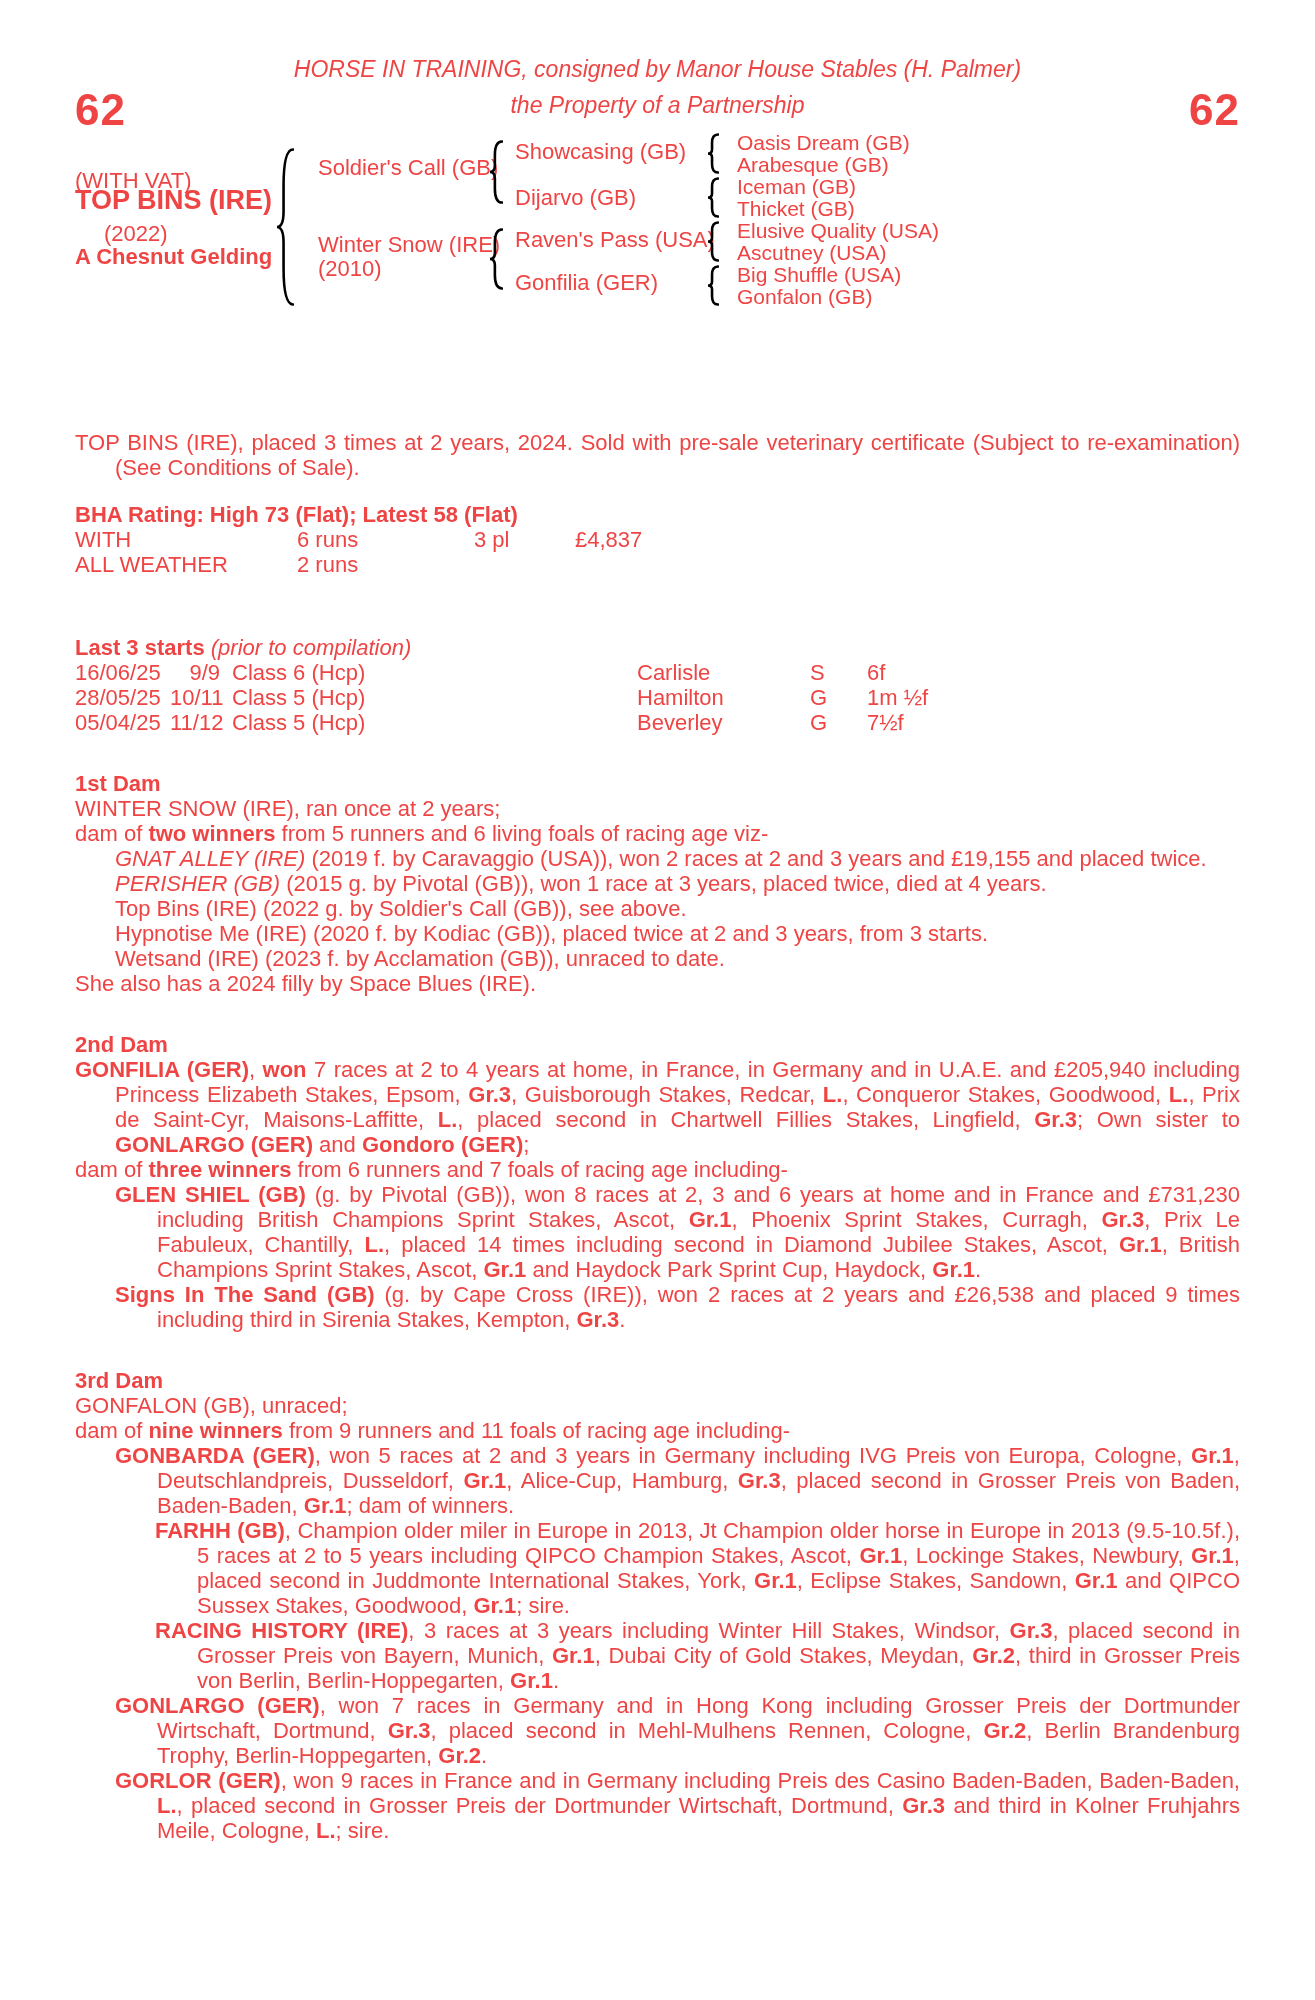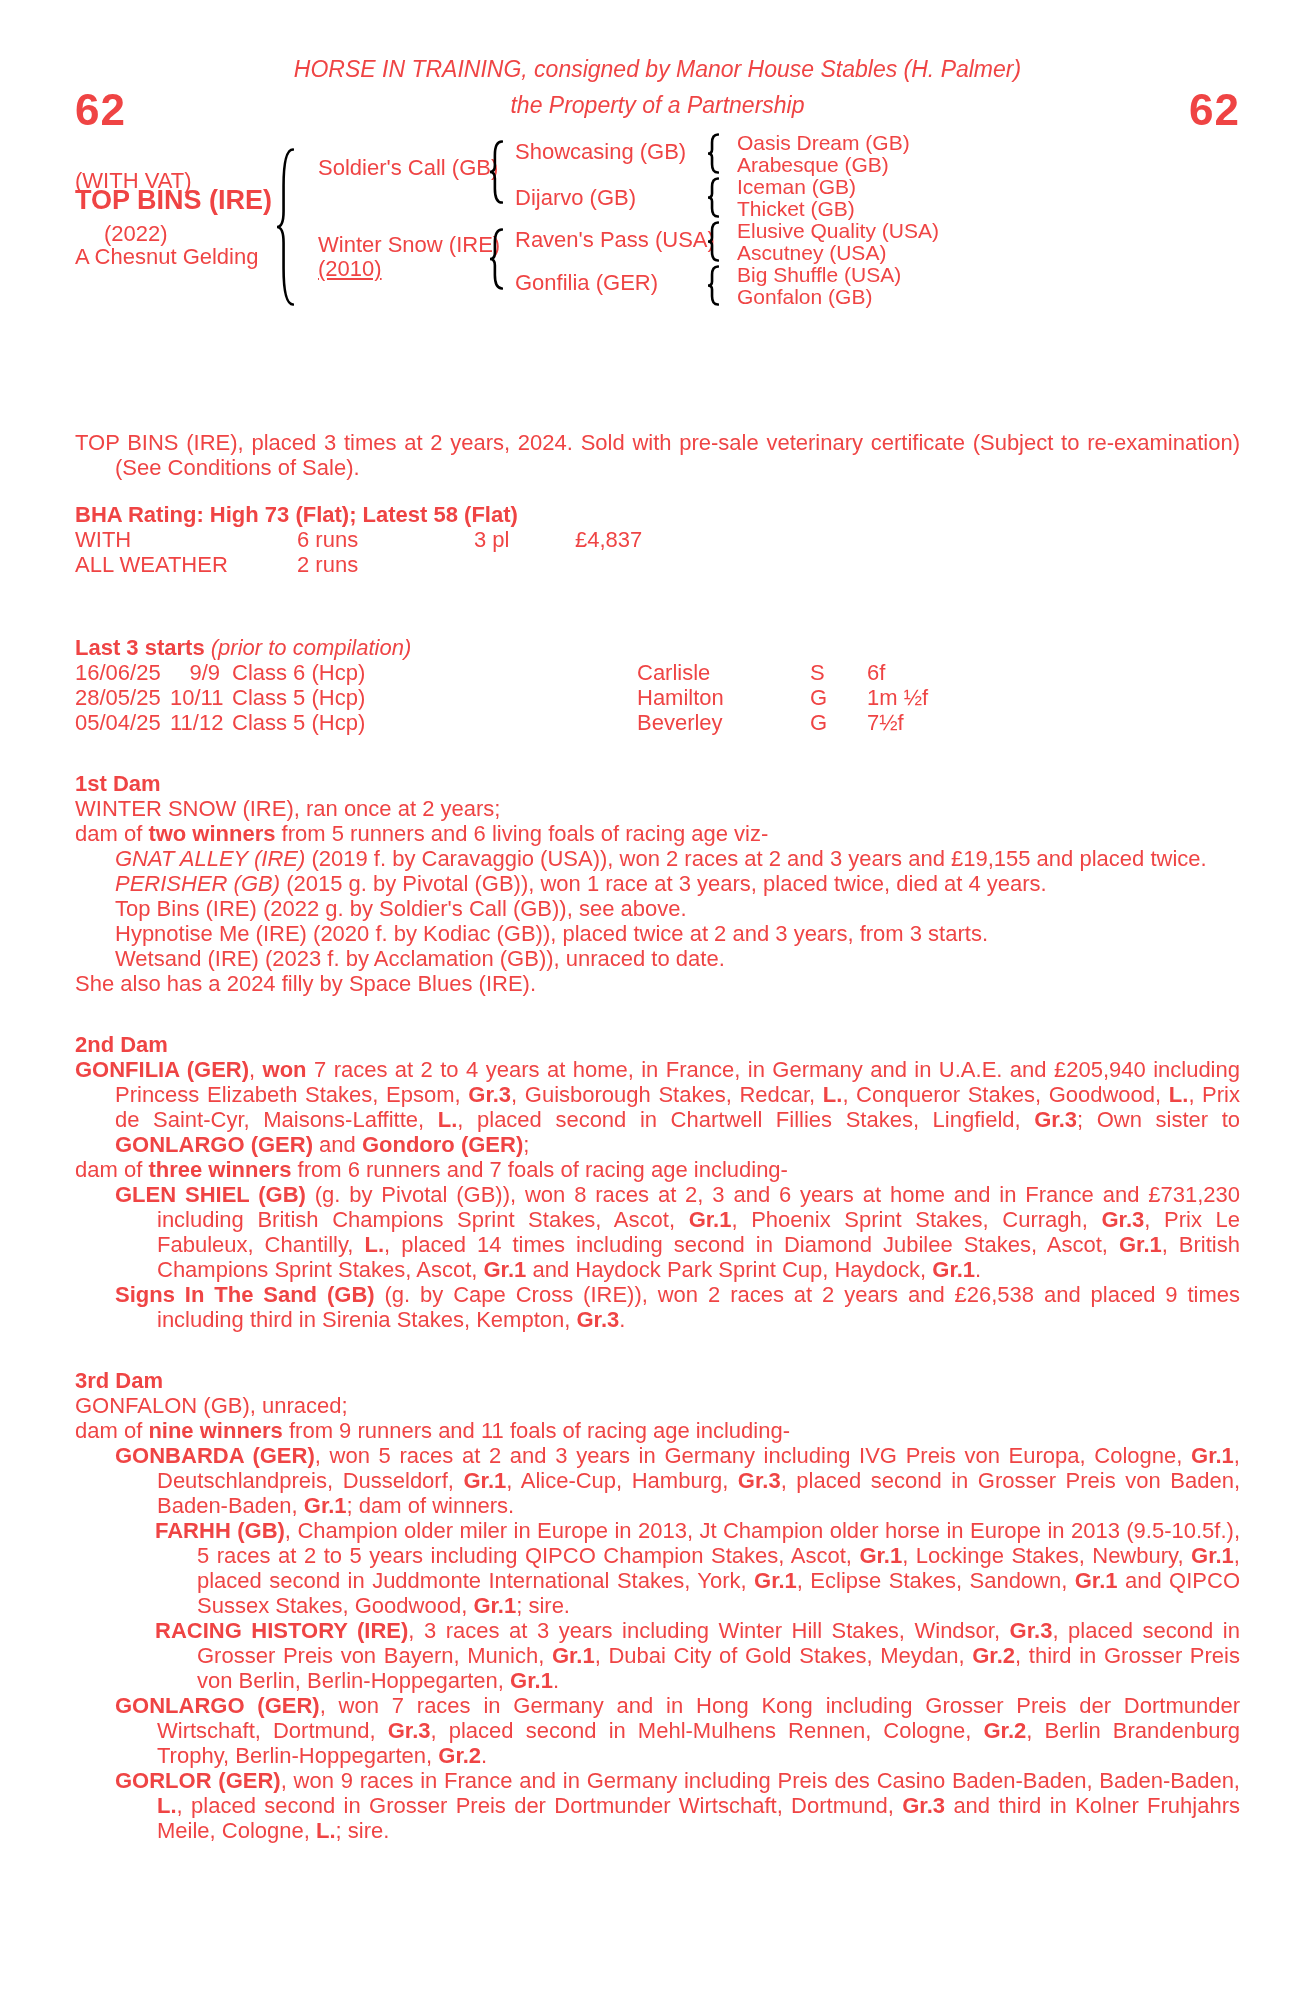--- a/index.html
+++ b/index.html
@@ -14,24 +14,24 @@
   .lot{position:absolute;top:88px;font-size:44px;font-weight:700;line-height:1;letter-spacing:1px;}
   .lot-left{left:75px;}
   .lot-right{right:75px;}
 
   
   .pedigree{position:relative;height:192px;margin-top:14px;}
   .ped{position:absolute;white-space:nowrap;}
   .ped-vat{left:75px;top:36px;}
   .ped-name{left:75px;top:56px;font-weight:700;font-size:27px;}
   .ped-year{left:75px;top:89px;margin-left:29px;}
-  .ped-sex{left:75px;top:112px;}
+  .ped-sex{left:75px;top:112px;font-weight:bold;}
   .ped-sire{left:318px;top:23px;}
   .ped-dam{left:318px;top:100px;}
-  .ped-damyear{left:318px;top:124px;text-decoration:underline;}
+  .ped-damyear{left:318px;top:124px;}
   .gp{left:515px;}
   .gp-0{top:7px;}  .gp-1{top:53px;text-align:center;}  .gp-2{top:95px;}  .gp-3{top:138px;}
   .ggp{left:737px;font-size:21px;line-height:22px;}
   .ggp-0{top:0;}   .ggp-1{top:22px;} .ggp-2{top:44px;} .ggp-3{top:66px;}
   .ggp-4{top:88px;}.ggp-5{top:110px;}.ggp-6{top:132px;}.ggp-7{top:154px;}
   .brace-main{left:276px;top:16px;}
   .brace-2a{left:489px;top:8px;}
   .brace-2b{left:489px;top:96px;}
   .brace-3a{left:707px;top:1px;}
   .brace-3b{left:707px;top:45px;}

